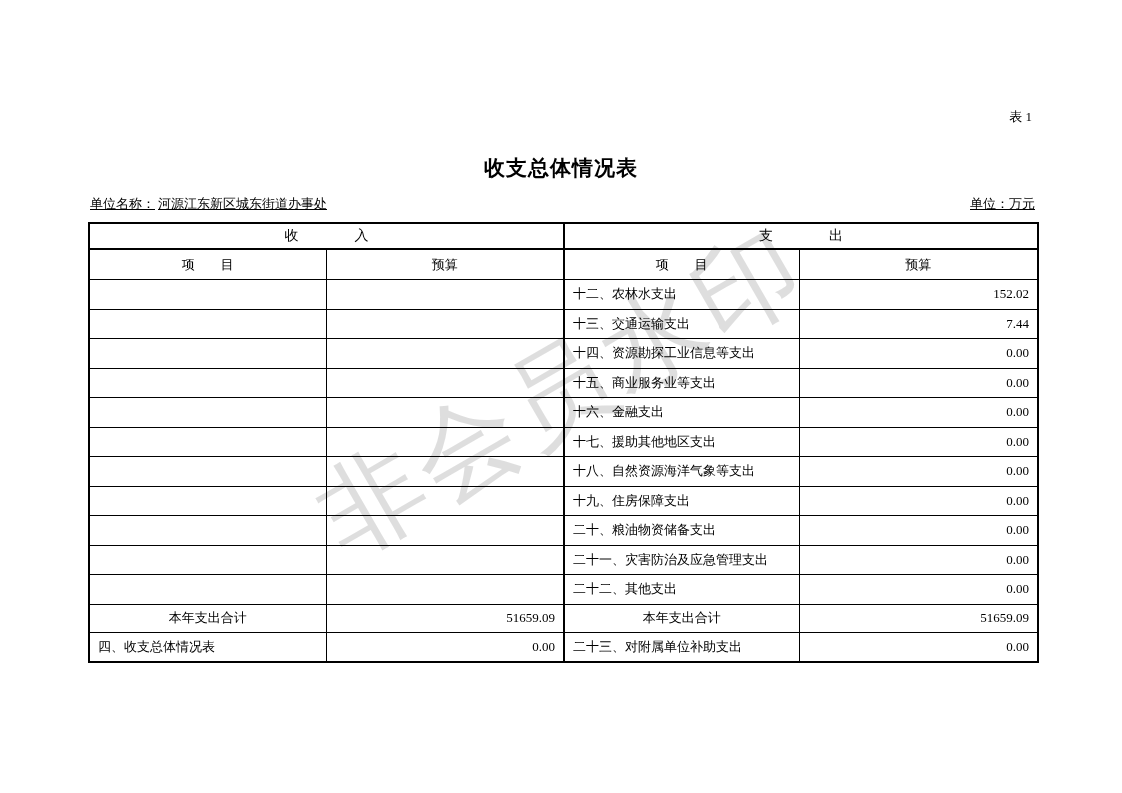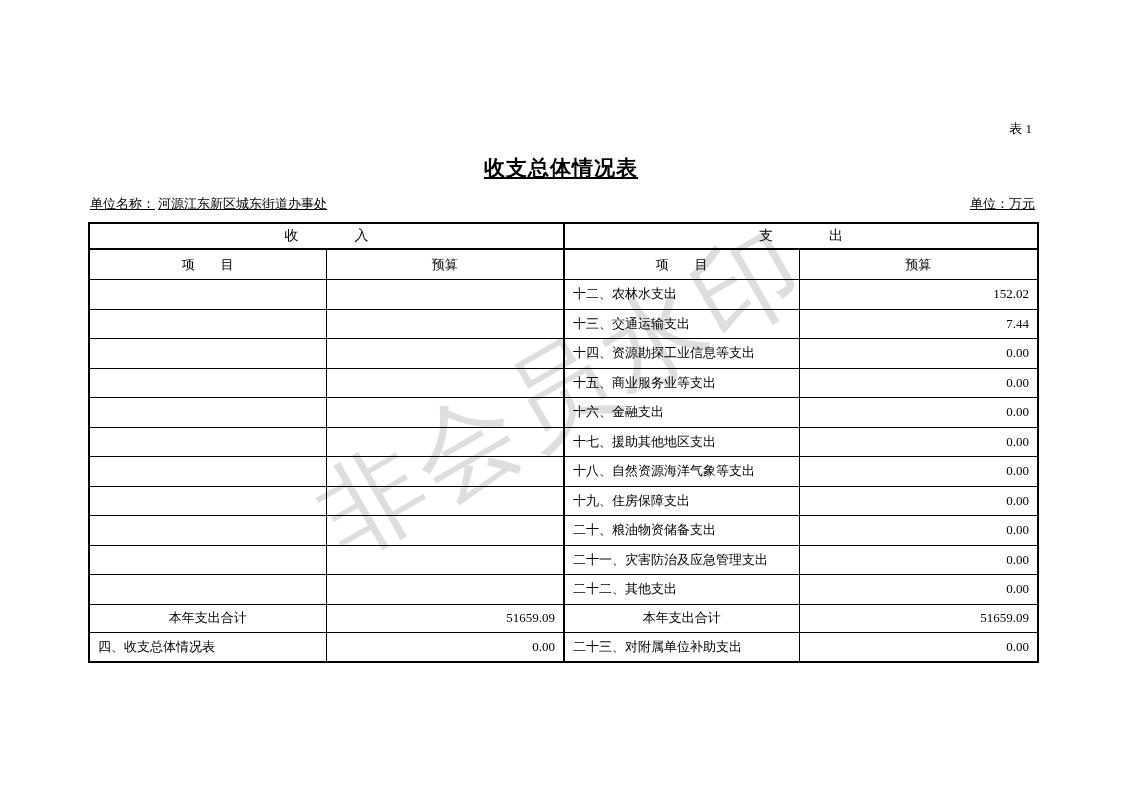--- a/index.html
+++ b/index.html
@@ -5,27 +5,27 @@
   html, body { margin: 0; padding: 0; }
   body {
     width: 1122px; height: 793px;
     background: #ffffff;
     font-family: "Liberation Serif", serif;
     color: #000;
     position: relative;
     overflow: hidden;
   }
   .sheet-label {
-    position: absolute; top: 120px; right: 90px;
+    position: absolute; top: 108px; right: 90px;
     font-size: 13px;
   }
   .page-title {
     position: absolute; top: 154px; left: 0; width: 100%;
     text-align: center;
-    font-size: 21px; font-weight: bold; letter-spacing: 1px; text-decoration: underline;
+    font-size: 21px; font-weight: bold; letter-spacing: 1px;
   }
   .meta-row {
     position: absolute; top: 195px; left: 90px; width: 945px;
     display: flex; justify-content: space-between;
     font-size: 13px;
     text-decoration: underline;
   }
   .org-wrap { display: flex; }
   .org-name { margin-left: 3px; }
 

